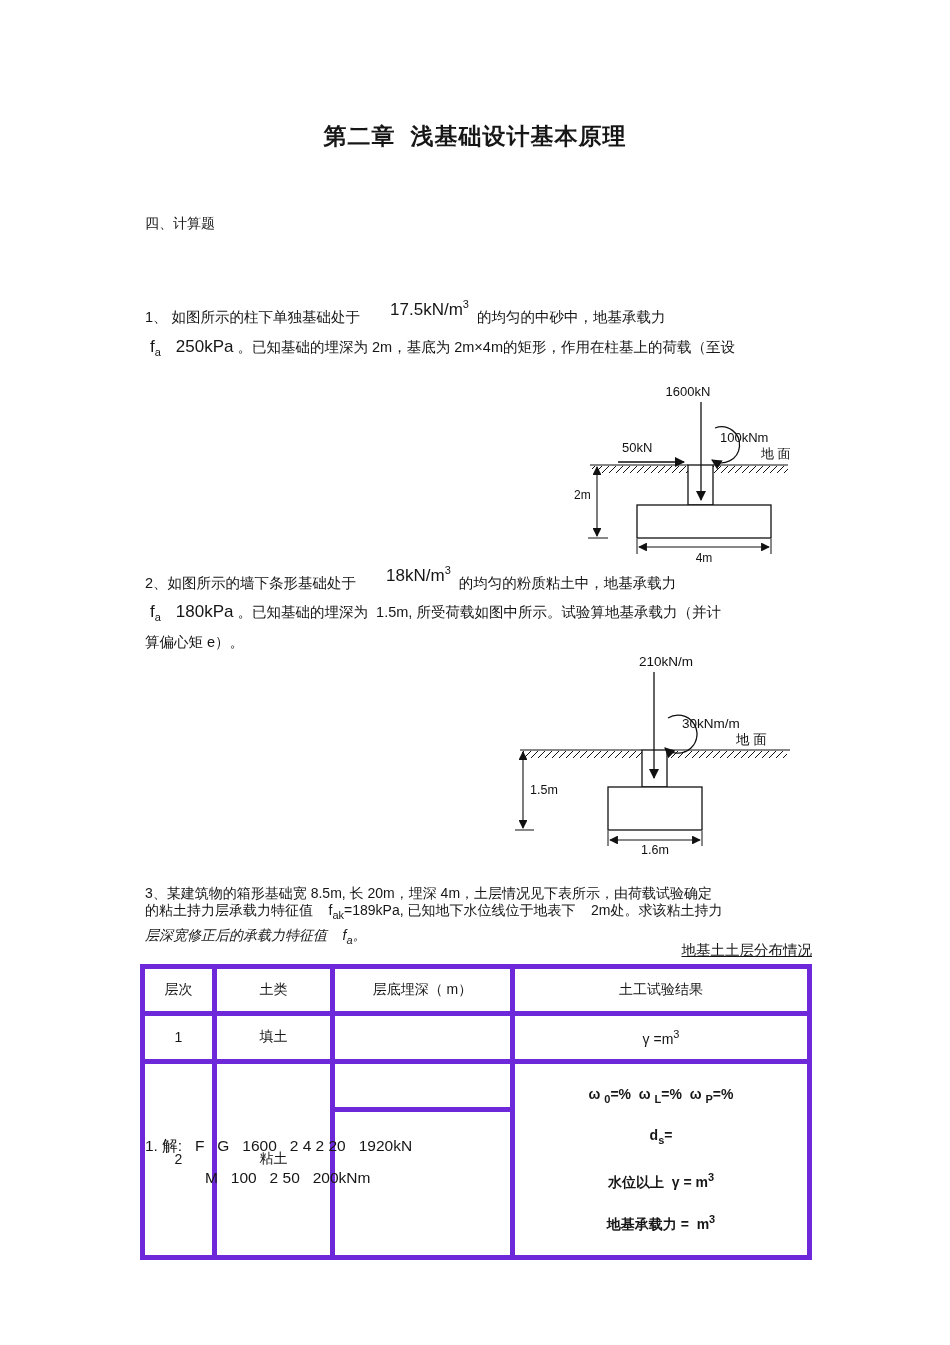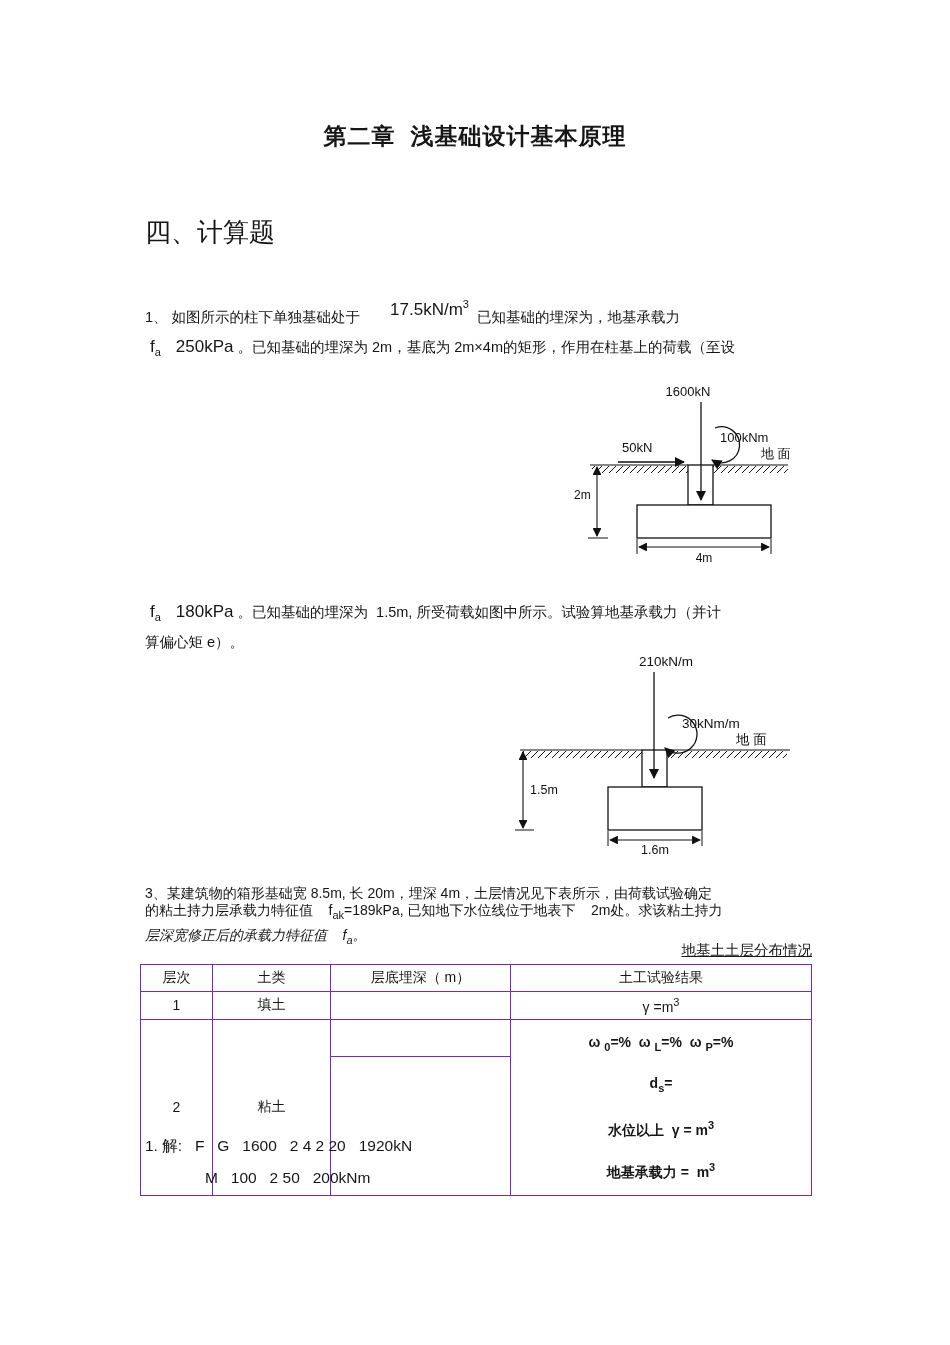--- a/index.html
+++ b/index.html
@@ -8,21 +8,21 @@
     position:relative; width:950px; height:1345px; background:#fff;
     font-family:"Liberation Sans","DejaVu Sans",sans-serif; color:#161616;
     overflow:hidden;
   }
   [data-bind] { white-space:pre; }
   .title {
     position:absolute; left:0; top:121px; width:950px; text-align:center;
     font-size:23px; font-weight:bold; letter-spacing:1px;
   }
   .section {
-    position:absolute; left:145px; top:215px; font-size:26px; font-weight:500;
+    position:absolute; left:145px; top:215px; font-size:14px; font-weight:500;
   }
   .line { position:absolute; font-size:14.5px; white-space:nowrap; }
   .small { font-size:14px; }
   .val { font-size:17px; }
   .raised { position:relative; top:-7px; }
   sup { font-size:11px; vertical-align:super; }
   sub { font-size:11px; vertical-align:sub; }
   .ml30 { margin-left:30px; }
   .ml16 { margin-left:15px; }
   .ml8  { margin-left:8px; }
@@ -32,39 +32,39 @@
   .table-caption {
     position:absolute; left:140px; top:941px; width:672px; text-align:right;
     font-size:14.5px;
     text-decoration:underline;
   }
   table.soil-table {
     position:absolute; left:140px; top:964px; width:672px;
     border-collapse:collapse; table-layout:fixed;
   }
   table.soil-table th, table.soil-table td {
-    border:1px solid #6d28d9; font-size:14px; font-weight:normal;
-    text-align:center; vertical-align:middle; padding:4px;
+    border:5px solid #6d28d9; font-size:14px; font-weight:normal;
+    text-align:center; vertical-align:middle; padding:12px;
   }
   tr.hdr { height:26px; }
   tr.r1  { height:26px; }
   tr.r2a { height:24px; }
   tr.r2b { height:88px; }
   td.results .res-line { line-height:37px;font-weight:bold; }
   .ans { position:absolute; font-size:15.5px; }
 </style>
 </head>
 <body>
 
 <div class="page">
 
   <div class="title" data-bind="doc.title">第二章  浅基础设计基本原理</div>
   <div class="section" data-bind="doc.section_heading">四、计算题</div>
 
-  <div class="line" style="left:145px; top:305px;"><span data-bind="problem1.line1_pre">1、 如图所示的柱下单独基础处于</span><span class="val raised ml30"><span data-bind="problem1.line1_value">17.5kN/m</span><sup data-bind="problem1.line1_value_sup">3</sup></span><span class="ml8" data-bind="problem1.line1_post">已知基础的埋深为，地基承载力</span></div>
+  <div class="line" style="left:145px; top:305px;"><span data-bind="problem1.line1_pre">1、 如图所示的柱下单独基础处于</span><span class="val raised ml30"><span data-bind="problem1.line1_value">17.5kN/m</span><sup data-bind="problem1.line1_value_sup">3</sup></span><span class="ml8" data-bind="problem1.line1_post">的均匀的中砂中，地基承载力</span></div>
 
   <div class="line" style="left:150px; top:337px;"><span class="val"><span data-bind="problem1.line2_f">f</span><sub data-bind="problem1.line2_f_sub">a</sub></span><span class="val ml16" data-bind="problem1.line2_value">250kPa</span><span class="ml4" data-bind="problem1.line2_post">。已知基础的埋深为 2m，基底为 2m×4m的矩形，作用在柱基上的荷载（至设</span></div>
 
 
   <svg class="fig" style="left:560px; top:382px;" width="250" height="185" viewBox="0 0 250 185">
     <defs>
       <marker id="ar1" viewBox="0 0 10 10" refX="9" refY="5" markerWidth="8" markerHeight="8" orient="auto-start-reverse">
         <path d="M0,0 L10,5 L0,10 z" fill="#111"></path>
       </marker>
       <pattern id="ht1" width="7" height="7" patternUnits="userSpaceOnUse">
@@ -91,20 +91,21 @@
     <line x1="37" y1="85" x2="37" y2="154" stroke="#111" stroke-width="1.1" marker-start="url(#ar1)" marker-end="url(#ar1)"></line>
     <line x1="28" y1="156" x2="48" y2="156" stroke="#111" stroke-width="1"></line>
     <text x="14" y="117" font-size="12" data-bind="figure1.depth_dim">2m</text>
 
     <line x1="77" y1="157" x2="77" y2="172" stroke="#111" stroke-width="1"></line>
     <line x1="211" y1="157" x2="211" y2="172" stroke="#111" stroke-width="1"></line>
     <line x1="79" y1="165" x2="209" y2="165" stroke="#111" stroke-width="1.1" marker-start="url(#ar1)" marker-end="url(#ar1)"></line>
     <text x="144" y="180" text-anchor="middle" font-size="12" data-bind="figure1.width_dim">4m</text>
   </svg>
 
+  <div class="line" style="left:145px; top:571px;"><span data-bind="problem2.line1_pre">2、如图所示的墙下条形基础处于</span><span class="val raised ml30"><span data-bind="problem2.line1_value">18kN/m</span><sup data-bind="problem2.line1_value_sup">3</sup></span><span class="ml8" data-bind="problem2.line1_post">的均匀的粉质粘土中，地基承载力</span></div>
 
   <div class="line" style="left:150px; top:602px;"><span class="val"><span data-bind="problem2.line2_f">f</span><sub data-bind="problem2.line2_f_sub">a</sub></span><span class="val ml16" data-bind="problem2.line2_value">180kPa</span><span class="ml4" data-bind="problem2.line2_post">。已知基础的埋深为  1.5m, 所受荷载如图中所示。试验算地基承载力（并计</span></div>
 
   <div class="line" style="left:145px; top:633px;" data-bind="problem2.line3">算偏心矩 e）。</div>
 
   <svg class="fig" style="left:508px; top:648px;" width="292" height="212" viewBox="0 0 292 212">
     <defs>
       <marker id="ar2" viewBox="0 0 10 10" refX="9" refY="5" markerWidth="8" markerHeight="8" orient="auto-start-reverse">
         <path d="M0,0 L10,5 L0,10 z" fill="#111"></path>
       </marker>

